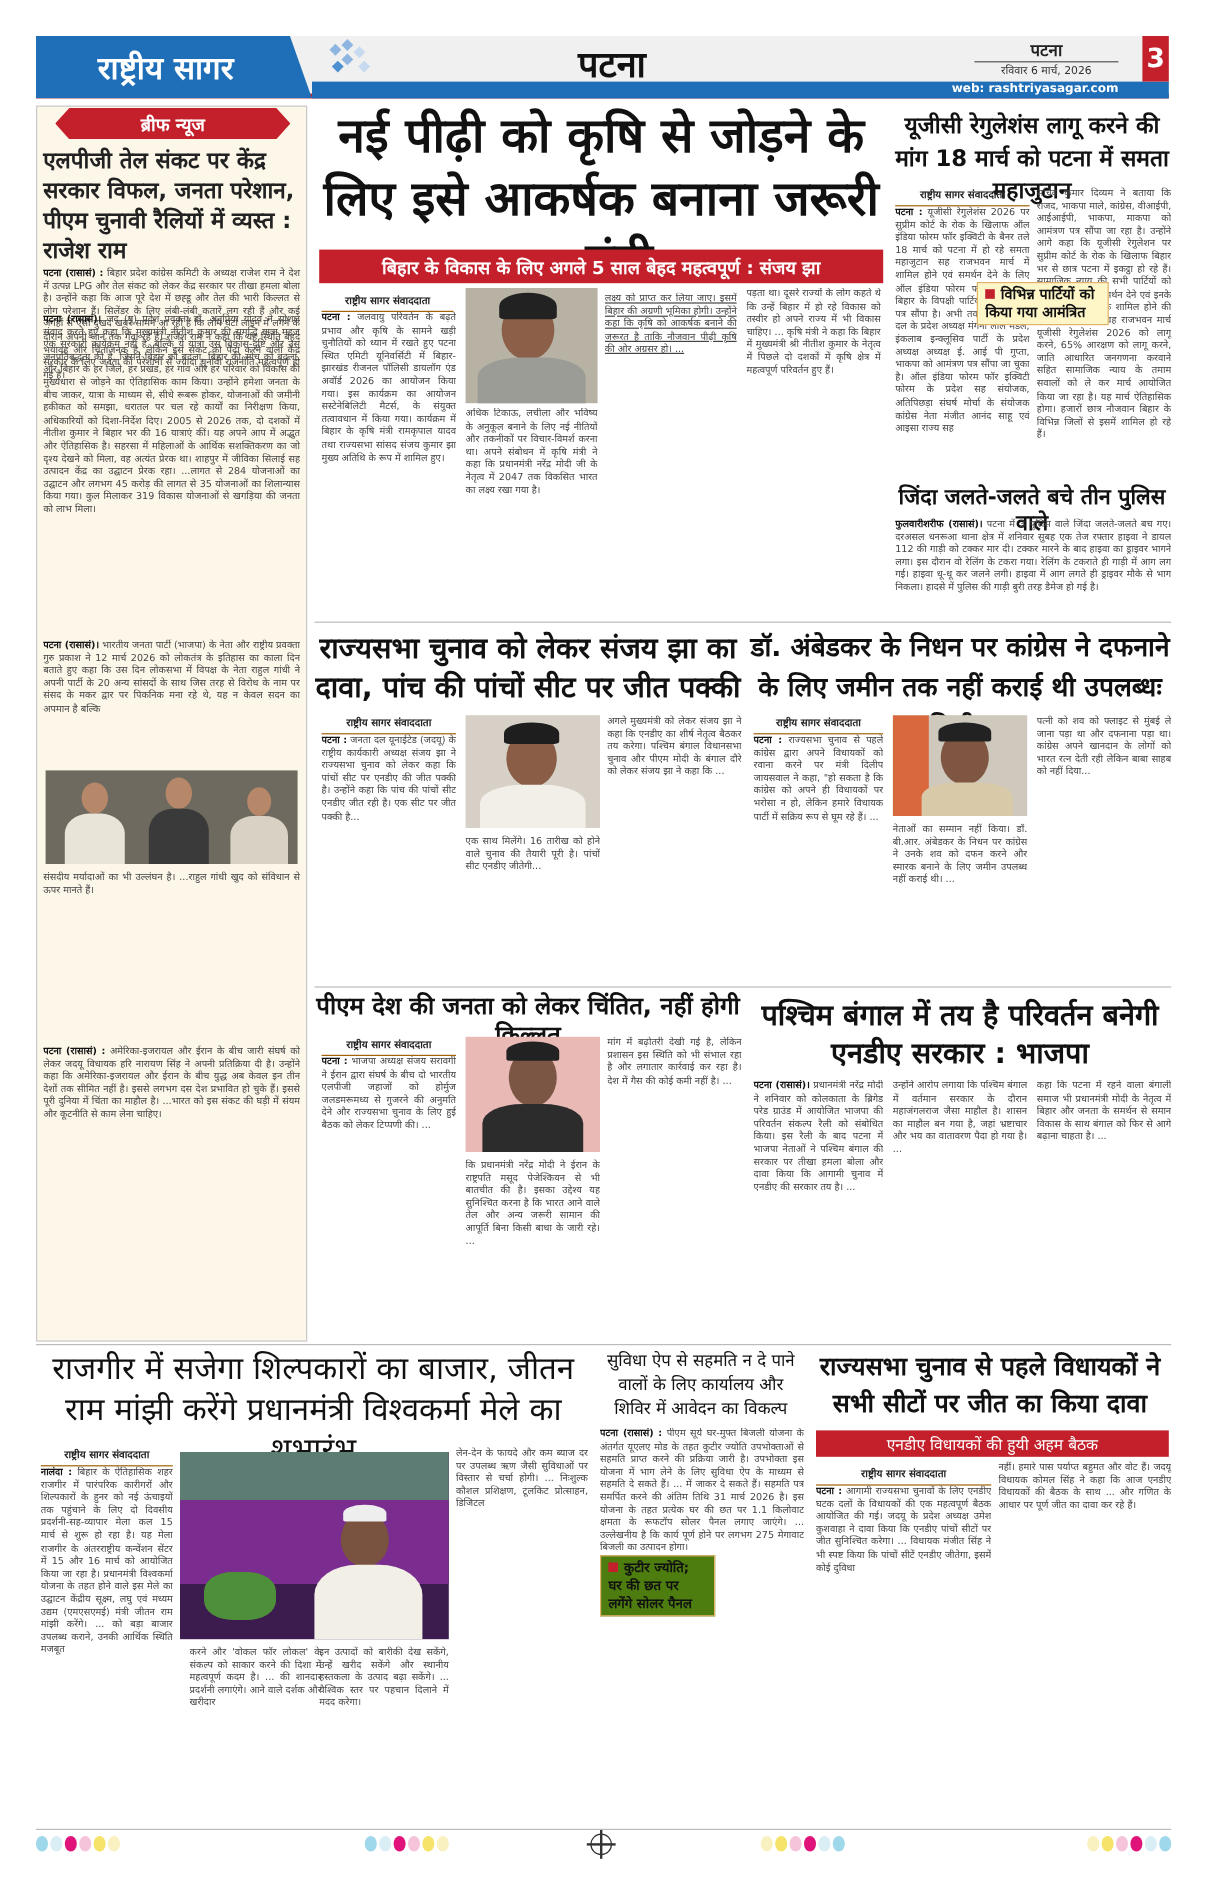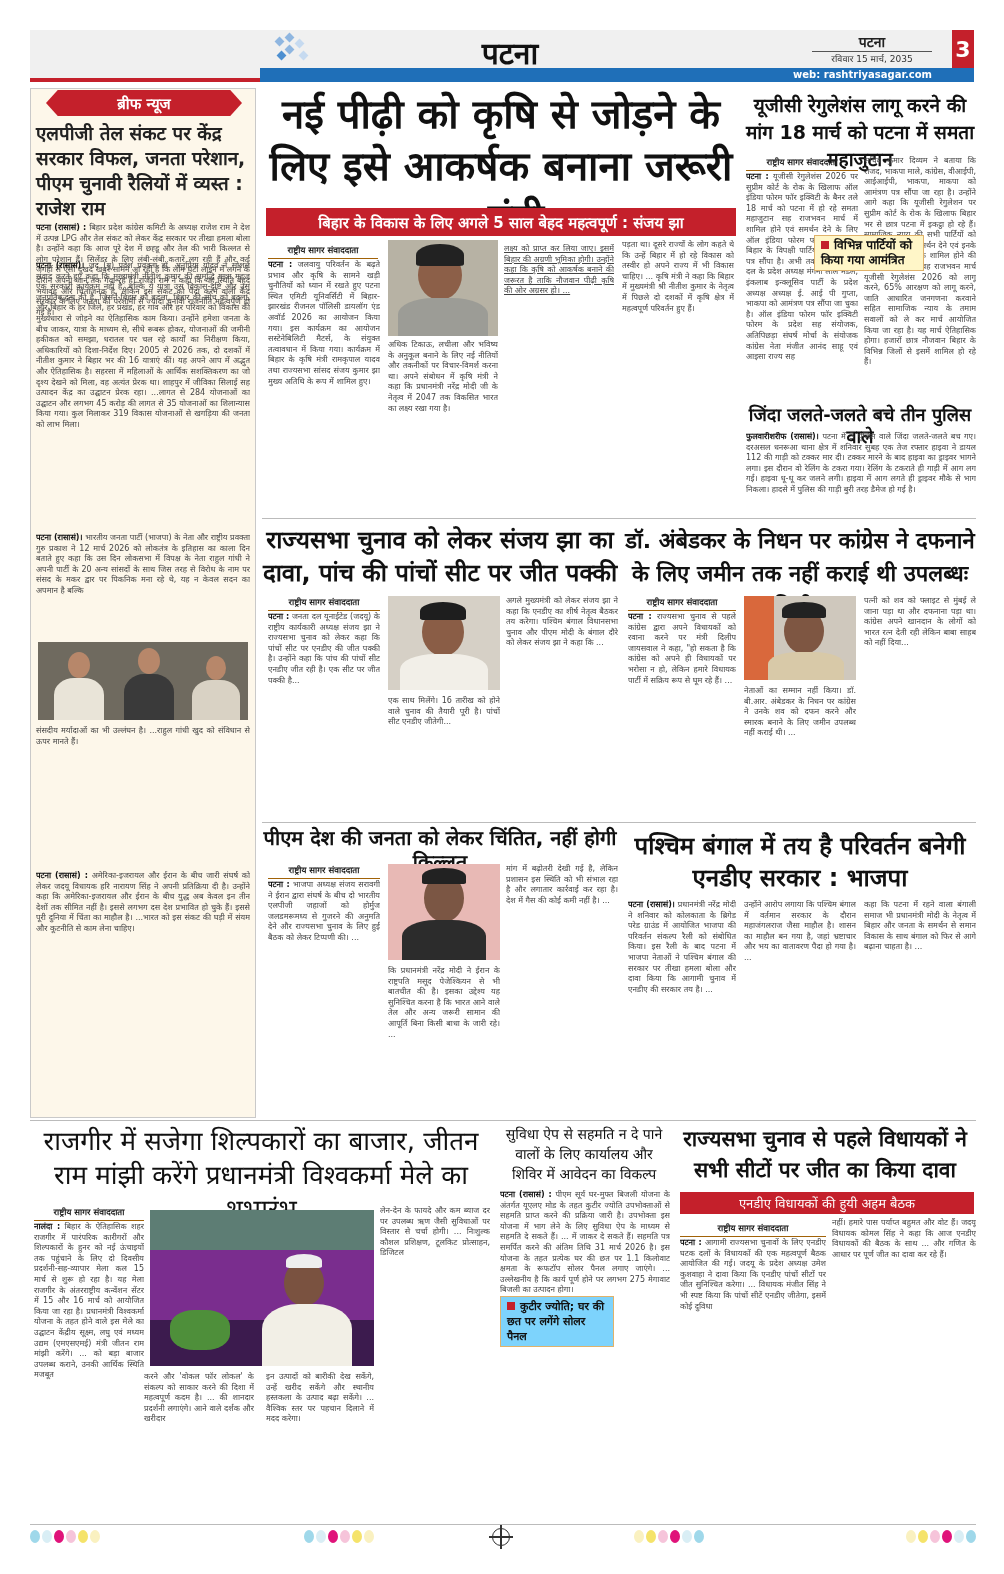--- a/index.html
+++ b/index.html
@@ -32,33 +32,34 @@
   .boxhead { background: #fff6c8; border: 1px solid #e0b26a; font-weight: bold; font-size: 12px; color: #111; padding: 2px 6px; line-height: 15px; }
   .boxhead .sq { display: inline-block; width: 8px; height: 8px; background: #c4202b; margin-right: 5px; }
   .rule { background: #bbb; }
   .dots { display: flex; gap: 2px; }
   .dots i { display: block; width: 10px; height: 13px; border-radius: 50%; }
 </style>
 </head>
 <body>
 
 <div class="abs mast">
+  <div class="abs mast-logo">राष्ट्रीय सागर</div>
   <div class="abs mast-dots" style="left:246px;">
     <span style="left:0;top:4px;"></span>
       <span style="left:10px;top:0;"></span>
       <span style="left:10px;top:12px;"></span>
       <span style="left:20px;top:6px;background:#c6daf0;"></span>
       <span style="left:2px;top:18px;background:#4d8fd0;"></span>
       <span style="left:24px;top:18px;background:#c6daf0;"></span>
   </div>
   <div class="abs mast-band"></div>
   <div class="abs mast-city">पटना</div>
   <div class="abs mast-right">
     <div class="c">पटना</div>
-    <div class="d">रविवार 15 मार्च, 2035</div>
+    <div class="d">रविवार 6 मार्च, 2026</div>
   </div>
   <div class="abs mast-web">web: rashtriyasagar.com</div>
   <div class="abs mast-page">3</div>
 </div>
 
 <div class="abs side"></div>
 <div class="abs brief-title">ब्रीफ न्यूज</div>
 
 <div class="abs" style="left:36px;top:120px;width:214px;">
   <h3>एलपीजी तेल संकट पर केंद्र सरकार विफल, जनता परेशान, पीएम चुनावी रैलियों में व्यस्त : राजेश राम</h3>
@@ -157,27 +158,27 @@
 <div class="abs byline" style="left:34px;top:1206px;width:110px;">राष्ट्रीय सागर संवाददाता</div>
 <p class="abs txt" style="left:34px;top:1222px;width:110px;height:290px;overflow:hidden;"><b>नालंदा :</b> <span>बिहार के ऐतिहासिक शहर राजगीर में पारंपरिक कारीगरों और शिल्पकारों के हुनर को नई ऊंचाइयों तक पहुंचाने के लिए दो दिवसीय प्रदर्शनी-सह-व्यापार मेला कल 15 मार्च से शुरू हो रहा है। यह मेला राजगीर के अंतरराष्ट्रीय कन्वेंशन सेंटर में 15 और 16 मार्च को आयोजित किया जा रहा है। प्रधानमंत्री विश्वकर्मा योजना के तहत होने वाले इस मेले का उद्घाटन केंद्रीय सूक्ष्म, लघु एवं मध्यम उद्यम (एमएसएमई) मंत्री जीतन राम मांझी करेंगे। ... को बड़ा बाजार उपलब्ध कराने, उनकी आर्थिक स्थिति मजबूत</span></p>
 <div class="abs photo" style="left:150px;top:1210px;width:224px;height:156px;background:#3c1b4e;">
   <div class="abs" style="left:0;top:0;width:224px;height:40px;background:#5d7d74;"></div>
   <div class="abs" style="left:0;top:40px;width:224px;height:70px;background:#7a2d8e;"></div>
   <div class="face" style="left:134px;top:50px;width:40px;height:46px;background:#7a5240;"></div>
   <div class="face" style="left:136px;top:44px;width:36px;height:14px;background:#eee;border-radius:50% 50% 10% 10%;"></div>
   <div class="body" style="left:112px;top:94px;width:90px;height:62px;background:#f2efe6;"></div>
   <div class="abs" style="left:20px;top:100px;width:60px;height:40px;background:#4e8f3a;border-radius:40%;"></div>
 </div>
-<p class="abs txt" style="left:144px;top:1372px;width:110px;height:140px;overflow:hidden;">करने और 'वोकल फॉर लोकल' के संकल्प को साकार करने की दिशा में महत्वपूर्ण कदम है। ... की शानदार प्रदर्शनी लगाएंगे। आने वाले दर्शक और खरीदार</p>
+<p class="abs txt" style="left:158px;top:1372px;width:110px;height:140px;overflow:hidden;">करने और 'वोकल फॉर लोकल' के संकल्प को साकार करने की दिशा में महत्वपूर्ण कदम है। ... की शानदार प्रदर्शनी लगाएंगे। आने वाले दर्शक और खरीदार</p>
 <p class="abs txt" style="left:266px;top:1372px;width:108px;height:140px;overflow:hidden;">इन उत्पादों को बारीकी देख सकेंगे, उन्हें खरीद सकेंगे और स्थानीय हस्तकला के उत्पाद बढ़ा सकेंगे। ... वैश्विक स्तर पर पहचान दिलाने में मदद करेगा।</p>
 <p class="abs txt" style="left:380px;top:1206px;width:110px;height:306px;overflow:hidden;">लेन-देन के फायदे और कम ब्याज दर पर उपलब्ध ऋण जैसी सुविधाओं पर विस्तार से चर्चा होगी। ... निःशुल्क कौशल प्रशिक्षण, टूलकिट प्रोत्साहन, डिजिटल</p>
 
 <div class="abs hl" style="left:498px;top:1124px;width:172px;font-size:14px;line-height:20px;font-weight:normal;">सुविधा ऐप से सहमति न दे पाने वालों के लिए कार्यालय और शिविर में आवेदन का विकल्प</div>
 <p class="abs txt" style="left:500px;top:1190px;width:170px;height:322px;overflow:hidden;"><b>पटना (रासासं) :</b> <span>पीएम सूर्य घर-मुफ्त बिजली योजना के अंतर्गत यूएलए मोड के तहत कुटीर ज्योति उपभोक्ताओं से सहमति प्राप्त करने की प्रक्रिया जारी है। उपभोक्ता इस योजना में भाग लेने के लिए सुविधा ऐप के माध्यम से सहमति दे सकते हैं। ... में जाकर दे सकते हैं। सहमति पत्र समर्पित करने</span> <span>की अंतिम तिथि 31 मार्च 2026 है। इस योजना के तहत प्रत्येक घर की छत पर 1.1 किलोवाट क्षमता के रूफटॉप सोलर पैनल लगाए जाएंगे। ... उल्लेखनीय है कि कार्य पूर्ण होने पर लगभग 275 मेगावाट बिजली का उत्पादन होगा।</span></p>
-<div class="abs boxhead" style="left:500px;top:1296px;width:114px;font-size:11px;background:#7dd3fc;"><span class="sq"></span><span>कुटीर ज्योति; घर की छत पर लगेंगे सोलर पैनल</span></div>
+<div class="abs boxhead" style="left:500px;top:1296px;width:96px;font-size:11px;background:#4d7c0f;"><span class="sq"></span><span>कुटीर ज्योति; घर की छत पर लगेंगे सोलर पैनल</span></div>
 
 <div class="abs hl" style="left:674px;top:1124px;width:302px;font-size:21px;line-height:31px;">राज्यसभा चुनाव से पहले विधायकों ने सभी सीटों पर जीत का किया दावा</div>
 <div class="abs redbar" style="left:680px;top:1192px;width:294px;height:22px;font-size:13px;font-weight:normal;">एनडीए विधायकों की हुयी अहम बैठक</div>
 <div class="abs byline" style="left:680px;top:1222px;width:146px;">राष्ट्रीय सागर संवाददाता</div>
 <p class="abs txt" style="left:680px;top:1238px;width:146px;height:274px;overflow:hidden;"><b>पटना :</b> <span>आगामी राज्यसभा चुनावों के लिए एनडीए घटक दलों के विधायकों की एक महत्वपूर्ण बैठक आयोजित की गई। जदयू के प्रदेश अध्यक्ष उमेश कुशवाहा ने दावा किया कि एनडीए पांचों सीटों पर जीत सुनिश्चित करेगा। ... विधायक मंजीत सिंह ने भी स्पष्ट किया कि पांचों सीटें एनडीए जीतेगा, इसमें कोई दुविधा</span></p>
 <p class="abs txt" style="left:832px;top:1218px;width:144px;height:294px;overflow:hidden;">नहीं। हमारे पास पर्याप्त बहुमत और वोट हैं। जदयू विधायक कोमल सिंह ने कहा कि आज एनडीए विधायकों की बैठक के साथ ... और गणित के आधार पर पूर्ण जीत का दावा कर रहे हैं।</p>
 
 <div class="abs rule" style="left:30px;top:1524px;width:946px;height:1px;"></div>
 <div class="abs dots" style="left:30px;top:1530px;">
     <i style="background:#9fd8ea"></i>

